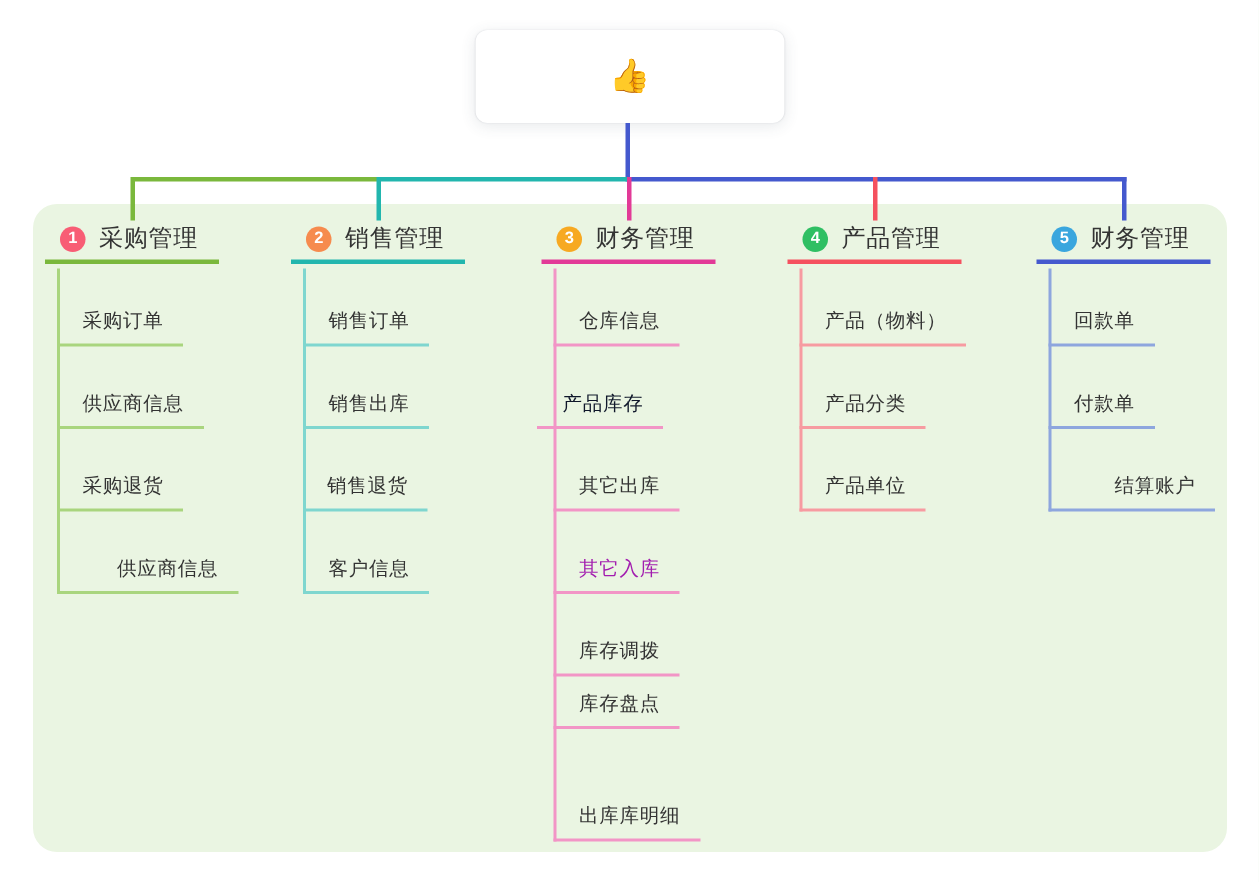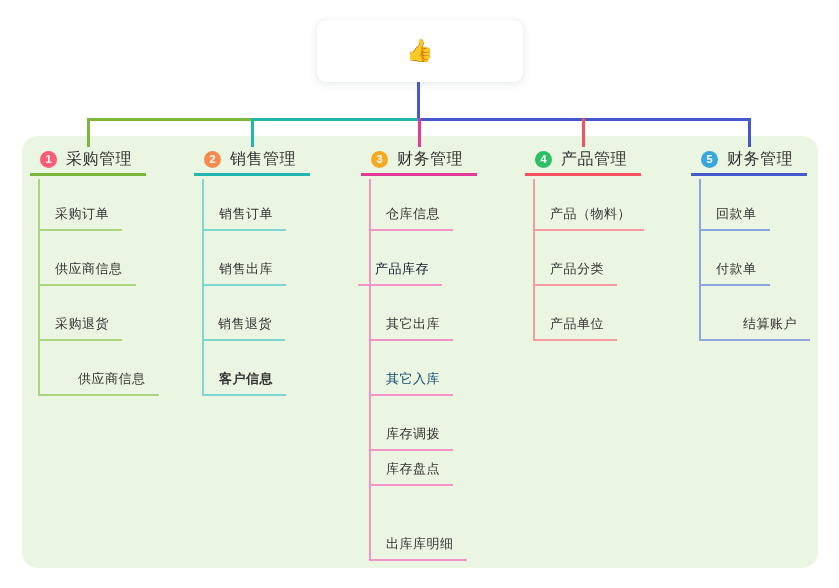--- a/index.html
+++ b/index.html
@@ -69,30 +69,30 @@
       <div class="child-item" style="left: 38px; top: 315px; border-bottom: 2px solid rgb(169, 213, 126); color: rgb(51, 51, 51);">采购退货</div>
       <div class="child-item" style="left: 38px; top: 370px; border-bottom: 2px solid rgb(169, 213, 126); color: rgb(51, 51, 51); padding-left: 40px;">供应商信息</div>
       <div class="branch-header" style="left: 194px; top: 146px; width: 116px; border-bottom: 3px solid rgb(34, 182, 174);">
         <span class="badge" style="background: rgb(246, 139, 78);">2</span>
         <span class="branch-label" style="color: rgb(51, 51, 51);">销售管理</span>
       </div>
       <div class="vline" style="left: 202px; top: 179px; width: 2px; height: 217px; background: rgb(127, 214, 207);"></div>
       <div class="child-item" style="left: 202px; top: 205px; border-bottom: 2px solid rgb(127, 214, 207); color: rgb(51, 51, 51);">销售订单</div>
       <div class="child-item" style="left: 202px; top: 260px; border-bottom: 2px solid rgb(127, 214, 207); color: rgb(51, 51, 51);">销售出库</div>
       <div class="child-item" style="left: 202px; top: 315px; border-bottom: 2px solid rgb(127, 214, 207); color: rgb(51, 51, 51); padding-left: 16px;">销售退货</div>
-      <div class="child-item" style="left: 202px; top: 370px; border-bottom: 2px solid rgb(127, 214, 207); color: rgb(51, 51, 51); font-weight: bold;">客户信息</div>
+      <div class="child-item" style="left: 202px; top: 370px; border-bottom: 2px solid rgb(127, 214, 207); color: rgb(51, 51, 51);">客户信息</div>
       <div class="branch-header" style="left: 361px; top: 146px; width: 116px; border-bottom: 3px solid rgb(226, 58, 151);">
         <span class="badge" style="background: rgb(247, 169, 34);">3</span>
         <span class="branch-label" style="color: rgb(51, 51, 51);">财务管理</span>
       </div>
       <div class="vline" style="left: 369px; top: 179px; width: 2px; height: 382px; background: rgb(242, 149, 198);"></div>
       <div class="child-item" style="left: 369px; top: 205px; border-bottom: 2px solid rgb(242, 149, 198); color: rgb(51, 51, 51);">仓库信息</div>
       <div class="child-item" style="left: 358px; top: 260px; border-bottom: 2px solid rgb(242, 149, 198); color: #0f172a;">产品库存</div>
       <div class="child-item" style="left: 369px; top: 315px; border-bottom: 2px solid rgb(242, 149, 198); color: rgb(51, 51, 51);">其它出库</div>
-      <div class="child-item" style="left: 369px; top: 370px; border-bottom: 2px solid rgb(242, 149, 198); color: #0c4a6e;">其它入库</div>
+      <div class="child-item" style="left: 369px; top: 370px; border-bottom: 2px solid rgb(242, 149, 198); color: #a21caf;">其它入库</div>
       <div class="child-item" style="left: 369px; top: 425px; border-bottom: 2px solid rgb(242, 149, 198); color: rgb(51, 51, 51);">库存调拨</div>
       <div class="child-item" style="left: 369px; top: 460px; border-bottom: 2px solid rgb(242, 149, 198); color: rgb(51, 51, 51);">库存盘点</div>
       <div class="child-item" style="left: 369px; top: 535px; border-bottom: 2px solid rgb(242, 149, 198); color: rgb(51, 51, 51);">出库库明细</div>
       <div class="branch-header" style="left: 525px; top: 146px; width: 116px; border-bottom: 3px solid rgb(245, 81, 95);">
         <span class="badge" style="background: rgb(47, 191, 99);">4</span>
         <span class="branch-label" style="color: rgb(51, 51, 51);">产品管理</span>
       </div>
       <div class="vline" style="left: 533px; top: 179px; width: 2px; height: 162px; background: rgb(247, 155, 161);"></div>
       <div class="child-item" style="left: 533px; top: 205px; border-bottom: 2px solid rgb(247, 155, 161); color: rgb(51, 51, 51);">产品（物料）</div>
       <div class="child-item" style="left: 533px; top: 260px; border-bottom: 2px solid rgb(247, 155, 161); color: rgb(51, 51, 51);">产品分类</div>

